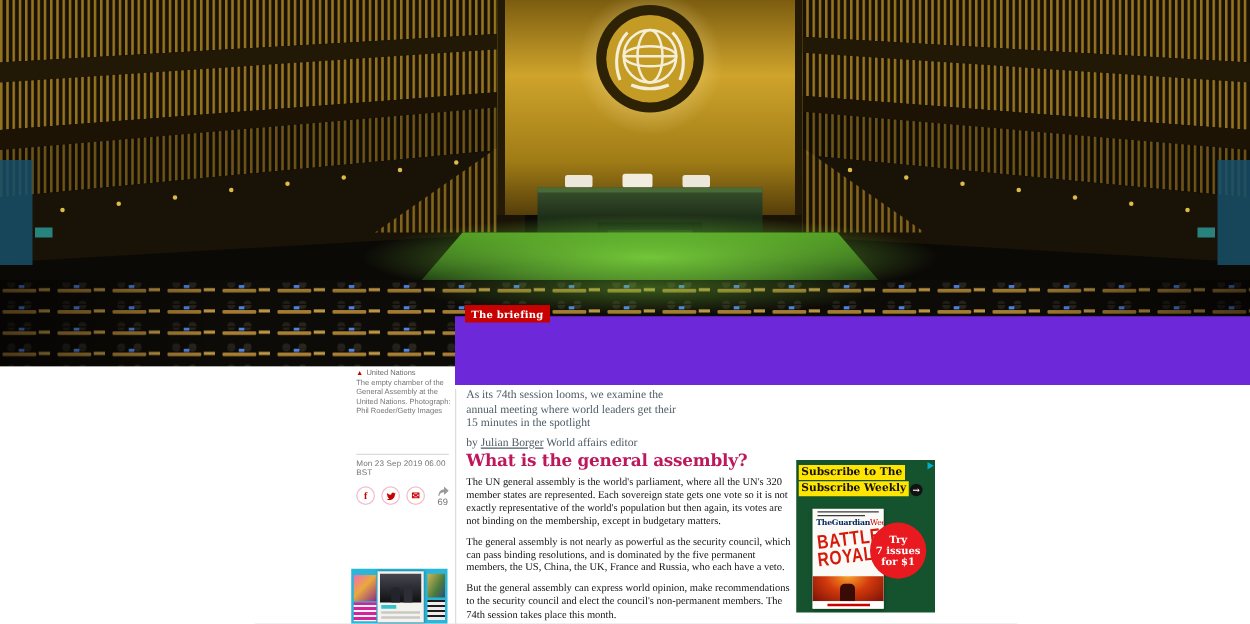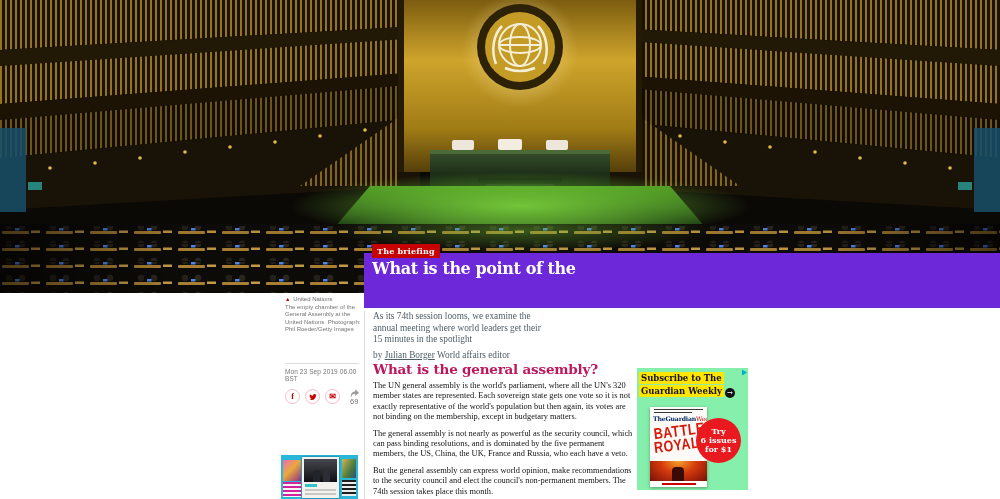--- a/index.html
+++ b/index.html
@@ -61,21 +61,21 @@
   .t-fig1, .t-fig2 { position:absolute; bottom:0; width:7px; height:12px; background:#23232b; border-radius:2px 2px 0 0; }
   .t-fig1 { left:9px; } .t-fig2 { left:19px; background:#2d2d36; }
   .t-line { height:2px; background:#c9c9c4; margin:2px 3px 0; }
   .t-bar { height:3px; background:#35c3c9; margin:2px 3px 0; width:12px; }
   .t-right { position:absolute; left:61px; top:4px; width:14px; height:19px;
              background:linear-gradient(120deg,#cdb557,#4b7a3e 60%,#2e4e7a); }
   .t-right-stripes { position:absolute; left:61px; top:25px; width:14px; height:16px;
              background:repeating-linear-gradient(180deg,#1d1d1d 0 2px,#ececec 2px 4px); }
 
   
-  .ad { position:absolute; left:637px; top:368px; width:111px; height:122px; background:#86efac; }
+  .ad { position:absolute; left:637px; top:368px; width:111px; height:122px; background:#14532d; }
   .adchoices { position:absolute; top:1px; right:0; cursor:pointer; }
   .ad-head { margin:4px 0 0 2px; font:bold 8.5px "DejaVu Serif", serif; line-height:12.5px;
              color:#121212; cursor:pointer; }
   .ad-head .hl { background:#ffe500; padding:1px 2px; }
   .ad-arrow { display:inline-flex; width:10px; height:10px; border-radius:50%; background:#121212;
               color:#fff; font-size:7px; line-height:10px; align-items:center; justify-content:center;
               vertical-align:-1px; margin-left:1px; }
   .cover { position:absolute; left:13px; top:39px; width:57px; height:80px; background:#fbfaf6;
            box-shadow:0 1px 3px rgba(0,0,0,.35); overflow:hidden; }
   .c-line { height:1.5px; background:#3a3a3a; margin:1.5px 4px 0; }
@@ -225,21 +225,20 @@
   <rect x="-24" y="244" width="1040" height="17" fill="url(#desks)" opacity="0.97"></rect>
   <rect x="-4" y="262" width="1012" height="17" fill="url(#desks)"></rect>
   <rect x="-30" y="279" width="1046" height="17" fill="url(#desks)"></rect>
   <ellipse cx="520" cy="230" rx="190" ry="22" fill="url(#greenGlow)" opacity="0.45"></ellipse>
   <rect x="0" y="224" width="1000" height="69" fill="url(#vig)"></rect>
 </svg>
 
 <div class="band">
   <span class="kicker">The briefing</span>
   <h1 class="headline">
-    <div>What is the point of the</div>
   </h1>
 </div>
 
 <div class="caption">
   <div>
     <span class="tri">▲</span>
     <span class="src">United Nations</span>
   </div>
   <div>The empty chamber of the General Assembly at the United Nations. Photograph: Phil Roeder/Getty Images</div>
 </div>
@@ -299,34 +298,34 @@
   <div class="t-right"></div>
   <div class="t-right-stripes"></div>
 </div>
 
 <div class="ad">
   <svg class="adchoices" width="7" height="7" viewBox="0 0 7 7">
       <path d="M1,0.5 L6,3.5 L1,6.5 Z" fill="#00aecd"></path>
     </svg>
   <div class="ad-head">
     <div><span class="hl">Subscribe to The</span></div>
-    <div><span class="hl">Guardian Weekly</span><span class="ad-arrow">→</span></div>
+    <div><span class="hl">Subscribe Weekly</span><span class="ad-arrow">→</span></div>
   </div>
   <div class="cover">
     <div class="c-line"></div>
     <div class="c-line w2"></div>
     <div class="c-masthead"><span class="m-the">The</span><span class="m-guardian">Guardian</span><span class="m-weekly">Weekly</span></div>
     <div class="c-battle">
       <div>BATTLE</div>
       <div>ROYALE</div>
     </div>
     <div class="c-flames"></div>
     <div class="c-fig"></div>
     <div class="c-strip">
         <i></i>
       </div>
   </div>
   <div class="ad-circle">
     <div>Try</div>
-    <div>6 issues</div>
+    <div>7 issues</div>
     <div>for $1</div>
   </div>
 </div>
 
 </body></html>

